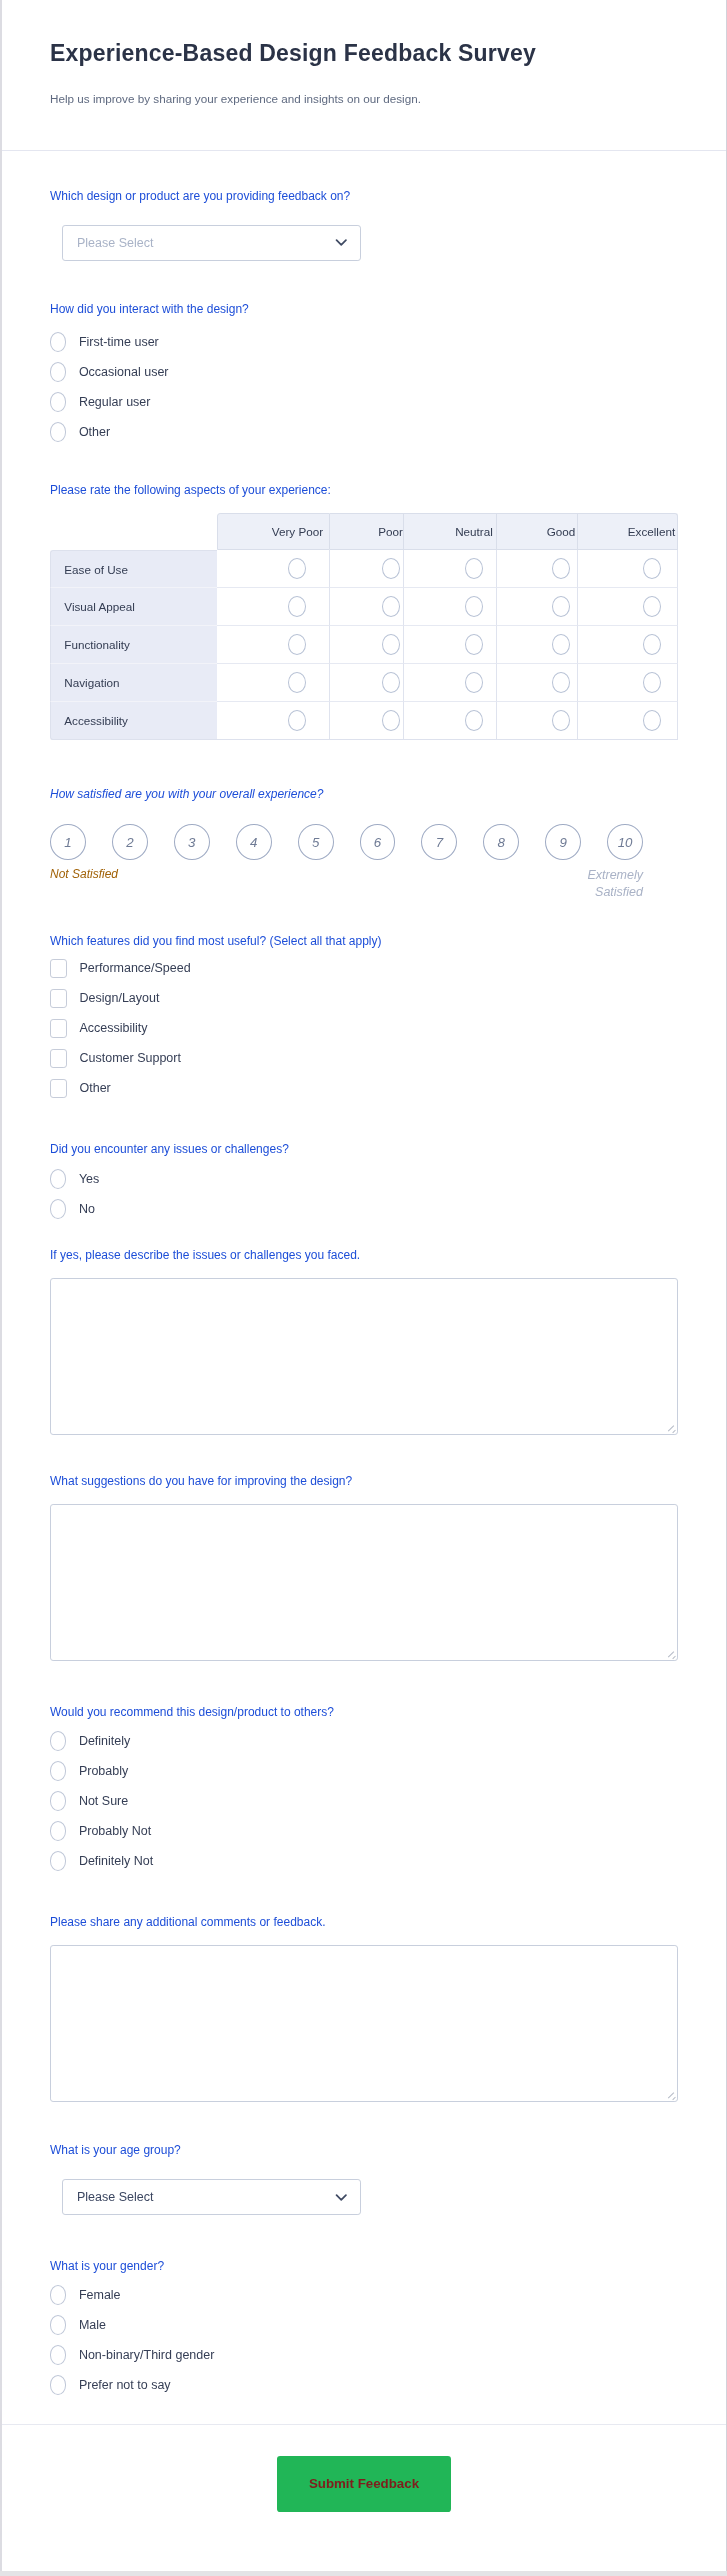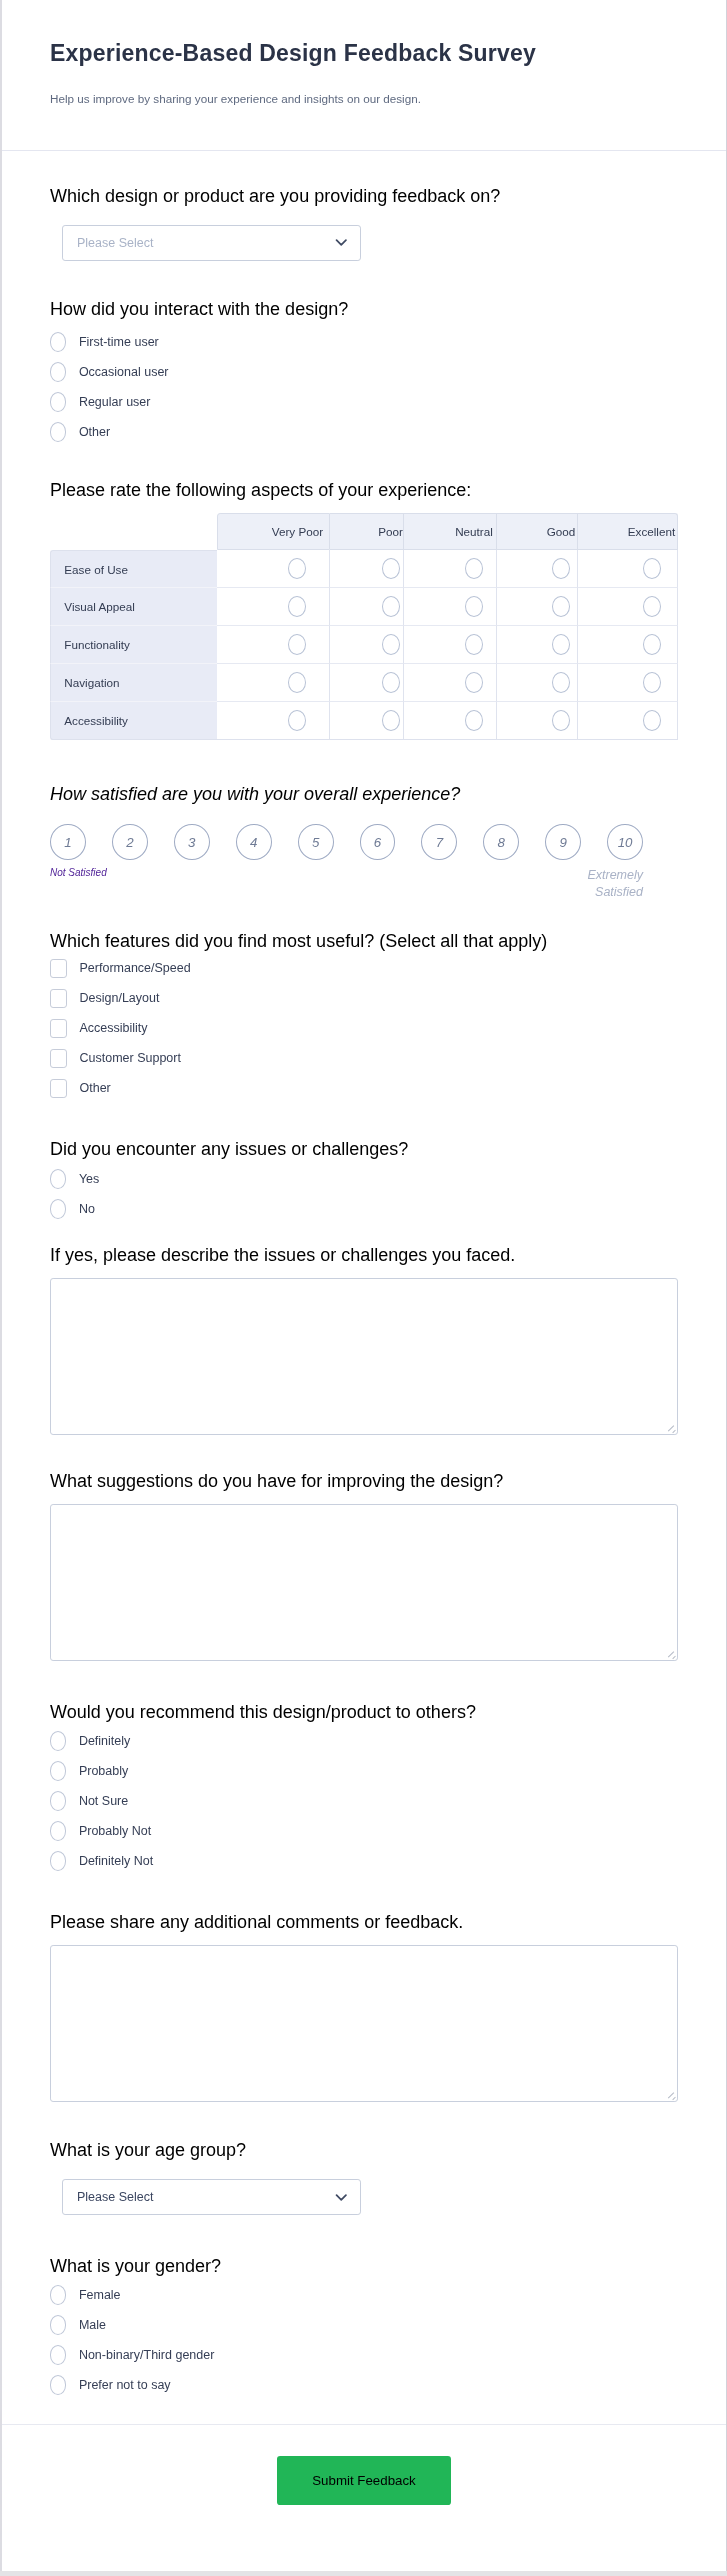--- a/index.html
+++ b/index.html
@@ -17,21 +17,21 @@
   h1.page-title {
     padding-top:36px; max-width:501px;
     font-size:23px; line-height:34px; font-weight:700; color:#2b3347;
     letter-spacing:0.2px;
   }
   .page-subtitle { margin-top:22px; font-size:11.7px; color:#5f6a80; }
 
   .divider { margin-top:45px; height:0.8px; background:#e4e6f0; width:100%; }
   .divider-full { height:0.8px; background:#e7e9f1; width:100%; }
 
-  .q-label { font-size:18px; font-weight:500; color:#000000; line-height:15px; }
+  .q-label { font-size:12px; font-weight:500; color:#1d4ed8; line-height:15px; }
 
   
   .select {
     margin-top:21px; width:299px; height:36px;
     border:0.8px solid #c8cfdd; border-radius:3.1px; background:#fff;
     display:flex; align-items:center; justify-content:space-between;
     padding:0 12.5px 0 14px; cursor:pointer;margin-left:12px;
   }
   .select .sel-text { font-size:12.5px; }
   .sel-placeholder { color:#a9b3c7; }
@@ -75,21 +75,21 @@
 
   
   .scale-wrap { margin-top:22px; width:593px; }
   .scale-row { display:flex; gap:26px; }
   .scale-opt {
     width:36px; height:36px; border:0.8px solid #9fabc4; border-radius:50%;
     display:flex; align-items:center; justify-content:center;
     font-size:13.3px; color:#6f7b95; background:#fff; cursor:pointer;
   }
   .scale-labels { margin-top:7px; display:flex; justify-content:space-between; }
-  .scale-min { font-size:10px; color:#4c1d95; }
+  .scale-min { font-size:12px; color:#a16207; }
   .scale-max { font-size:12.5px; color:#a9b2c6; text-align:right; width:70px; line-height:17px; }
 
   
   .ta-wrap { position:relative; margin-top:15px; width:628px; }
   .ta {
     width:628px; height:157px; border:0.8px solid #c8cfdd; border-radius:3.1px;
     resize:none; outline:none; font-family:"Liberation Sans",sans-serif; font-size:12.5px; color:#353e55;
     padding:9.4px 11px; display:block; background:#fff;
   }
   .resize-glyph { position:absolute; right:2.3px; bottom:3.1px; width:9.4px; height:9.4px; pointer-events:none; }
@@ -108,23 +108,23 @@
   .q7 { margin-top:30px; } .q8 { margin-top:39px; } .q9 { margin-top:44px; }
   .q10 { margin-top:45px; } .q11 { margin-top:41px; } .q12 { margin-top:44px; }
   .q2 .opt-list { margin-top:15.7px; }
   .q5 .opt-list { margin-top:9.4px; }
   .q6 .opt-list { margin-top:12.5px; }
   .q9 .opt-list, .q12 .opt-list { margin-top:11px; }
   .final-divider { margin-top:30px; }
 
   .submit-band { margin-top:30.5px; display:flex; justify-content:center; }
   .submit-btn {
-    min-width:174px; height:49px; padding:0 23.5px;
-    background:#21b657; color:#000000; border:none; border-radius:3.1px;
-    font-family:"Liberation Sans",sans-serif; font-size:13.3px; font-weight:400; cursor:pointer;
+    min-width:174px; height:56px; padding:0 23.5px;
+    background:#21b657; color:#7f1d1d; border:none; border-radius:3.1px;
+    font-family:"Liberation Sans",sans-serif; font-size:13.3px; font-weight:700; cursor:pointer;
   }
 </style>
 </head>
 <body>
 
 <div class="edge-left"></div>
 <div class="edge-right"></div>
 
 <div class="content">
 

